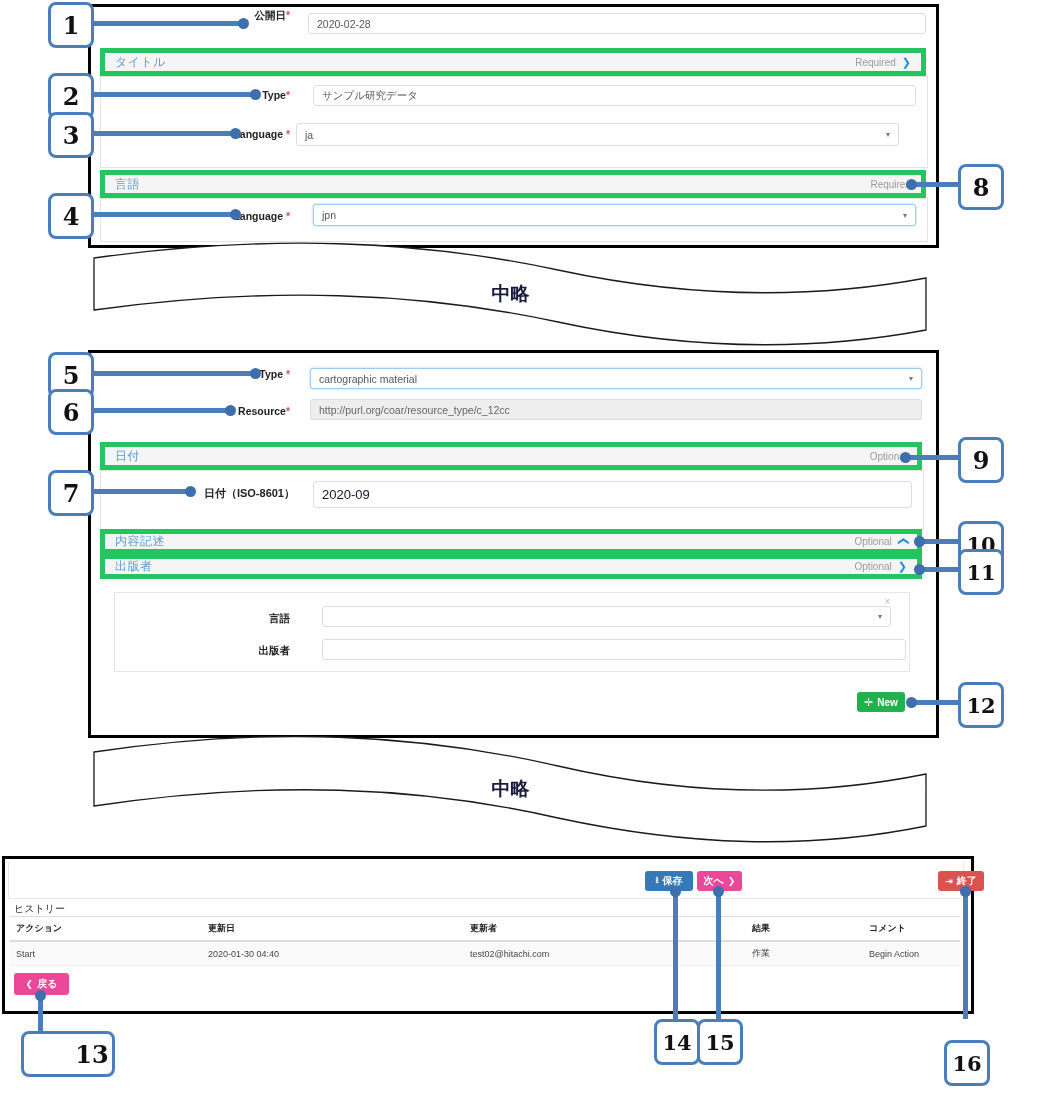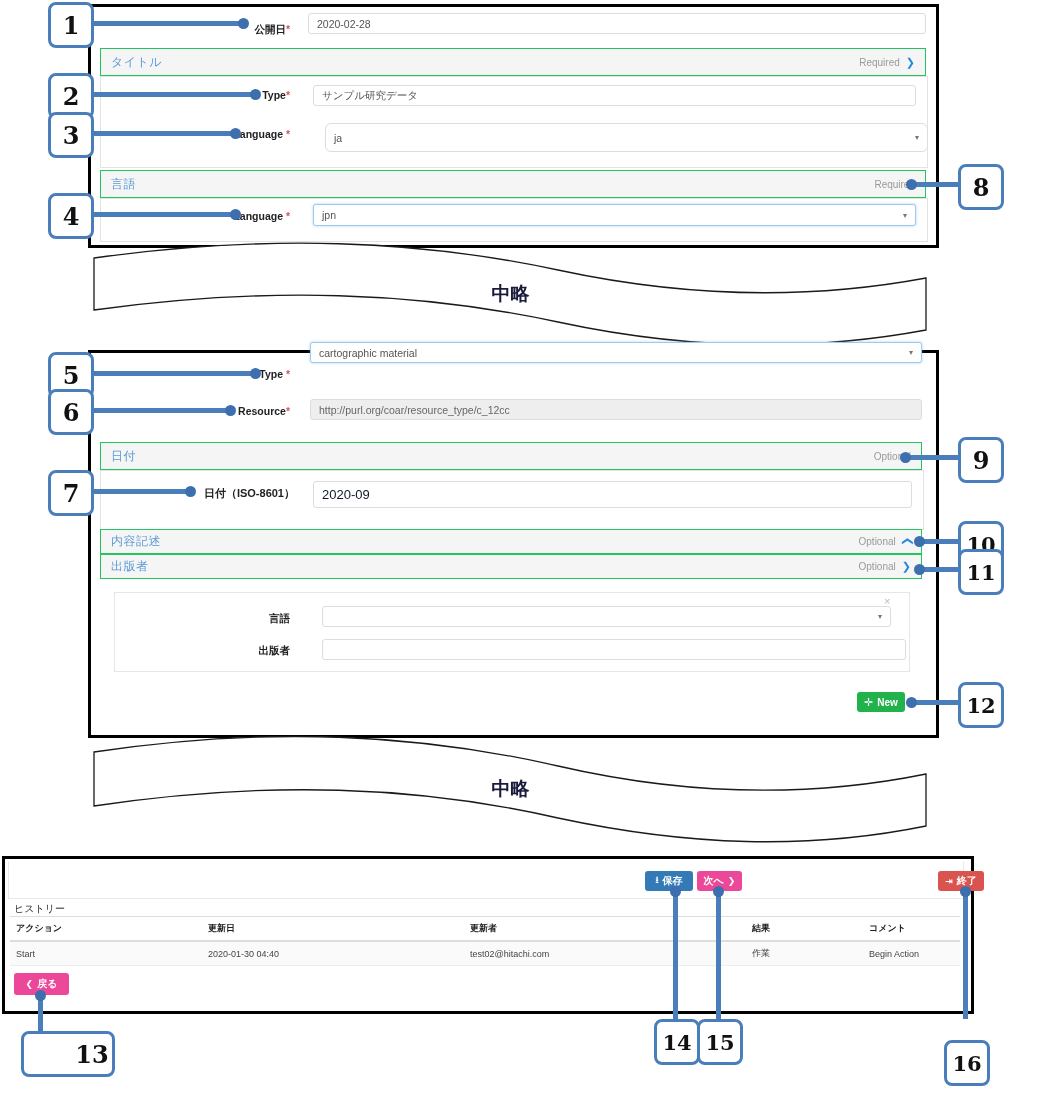--- a/index.html
+++ b/index.html
@@ -17,21 +17,21 @@
   .lead.h{height:5px;}
   .lead.v{width:5px;}
   .dot{position:absolute;width:11px;height:11px;border-radius:50%;
        background:#3d6fae;z-index:31;}
 
   
   .frame{position:absolute;border:3px solid #000;background:#fff;}
 
   
   .card{position:absolute;background:#fff;border:1px solid #e3e3e3;}
-  .panel-head{position:absolute;background:#f5f5f5;border:1px solid #22c55e;
+  .panel-head{position:absolute;background:#f5f5f5;border:5px solid #22c55e;
               display:flex;align-items:center;padding:0 10px;box-sizing:border-box;gap:48px;}
   .panel-head .ptitle{color:#5b9bd5;font-size:12px;letter-spacing:.5px;}
   .panel-head .pright{margin-left:auto;display:flex;align-items:flex-start;gap:6px;
               color:#9a9a9a;font-size:10px;}
   .chev{color:#1f8ae0;font-size:11px;font-weight:bold;line-height:1;}
   .chev.right{transform:rotate(-90deg);display:inline-block;}
 
   .flabel{position:absolute;font-size:10.5px;font-weight:bold;color:#222;
           text-align:right;line-height:14px;}
   .req{color:#d9534f;font-weight:bold;}
@@ -66,21 +66,21 @@
        border-top:1px solid #ddd;border-bottom:2px solid #ddd;
        padding:5px 6px;background:#fff;}
   table.hist td{color:#444;border-bottom:1px solid #eee;padding:5px 6px;
        background:#fafafa;}
 </style>
 </head>
 <body>
 
 <div class="frame" style="left:88px;top:4px;width:845px;height:238px;"></div>
 
-<div class="flabel" style="left:200px;top:22px;width:90px;">
+<div class="flabel" style="left:200px;top:8px;width:90px;">
   <span>公開日</span><span class="req">*</span>
 </div>
 <div class="inp" style="left:308px;top:13px;width:618px;height:21px;">
   <span>2020-02-28</span>
 </div>
 
 <div class="panel-head" style="left:100px;top:48px;width:826px;height:28px;">
   <span class="ptitle">タイトル</span>
   <span class="pright">
     <span>Required</span>
@@ -90,21 +90,21 @@
 <div class="card" style="left:100px;top:76px;width:826px;height:90px;"></div>
 <div class="flabel" style="left:205px;top:88px;width:85px;">
   <span>Type</span><span class="req">*</span>
 </div>
 <div class="inp" style="left:313px;top:85px;width:603px;height:21px;">
   <span>サンプル研究データ</span>
 </div>
 <div class="flabel" style="left:195px;top:127px;width:95px;">
   <span>Language</span> <span class="req">*</span>
 </div>
-<div class="inp" style="left:325px;top:123px;width:603px;height:29px;border-radius:6px;">
+<div class="inp" style="left:296px;top:123px;width:603px;height:23px;">
   <span>ja</span>
   <span class="caret">▾</span>
 </div>
 
 <div class="panel-head" style="left:100px;top:170px;width:826px;height:28px;">
   <span class="ptitle">言語</span>
   <span class="pright">
     <span>Required</span>
   </span>
 </div>
@@ -122,21 +122,21 @@
     <path d="M6,20 C180,-4 330,2 470,32 C600,60 720,62 838,40 L838,92 C720,114 600,112 470,84 C330,54 180,48 6,72 Z" fill="#ffffff" stroke="#1a1a1a" stroke-width="1.3"></path>
   </svg>
   <div class="wtext">中略</div>
 </div>
 
 <div class="frame" style="left:88px;top:350px;width:845px;height:382px;"></div>
 
 <div class="flabel" style="left:215px;top:367px;width:75px;">
   <span>Type</span> <span class="req">*</span>
 </div>
-<div class="inp focus" style="left:310px;top:342px;width:612px;height:21px;">
+<div class="inp focus" style="left:310px;top:368px;width:612px;height:21px;">
   <span>cartographic material</span>
   <span class="caret">▾</span>
 </div>
 <div class="flabel" style="left:200px;top:404px;width:90px;">
   <span>Resource</span><span class="req">*</span>
 </div>
 <div class="inp ro" style="left:310px;top:399px;width:612px;height:21px;">
   <span>http://purl.org/coar/resource_type/c_12cc</span>
 </div>
 

